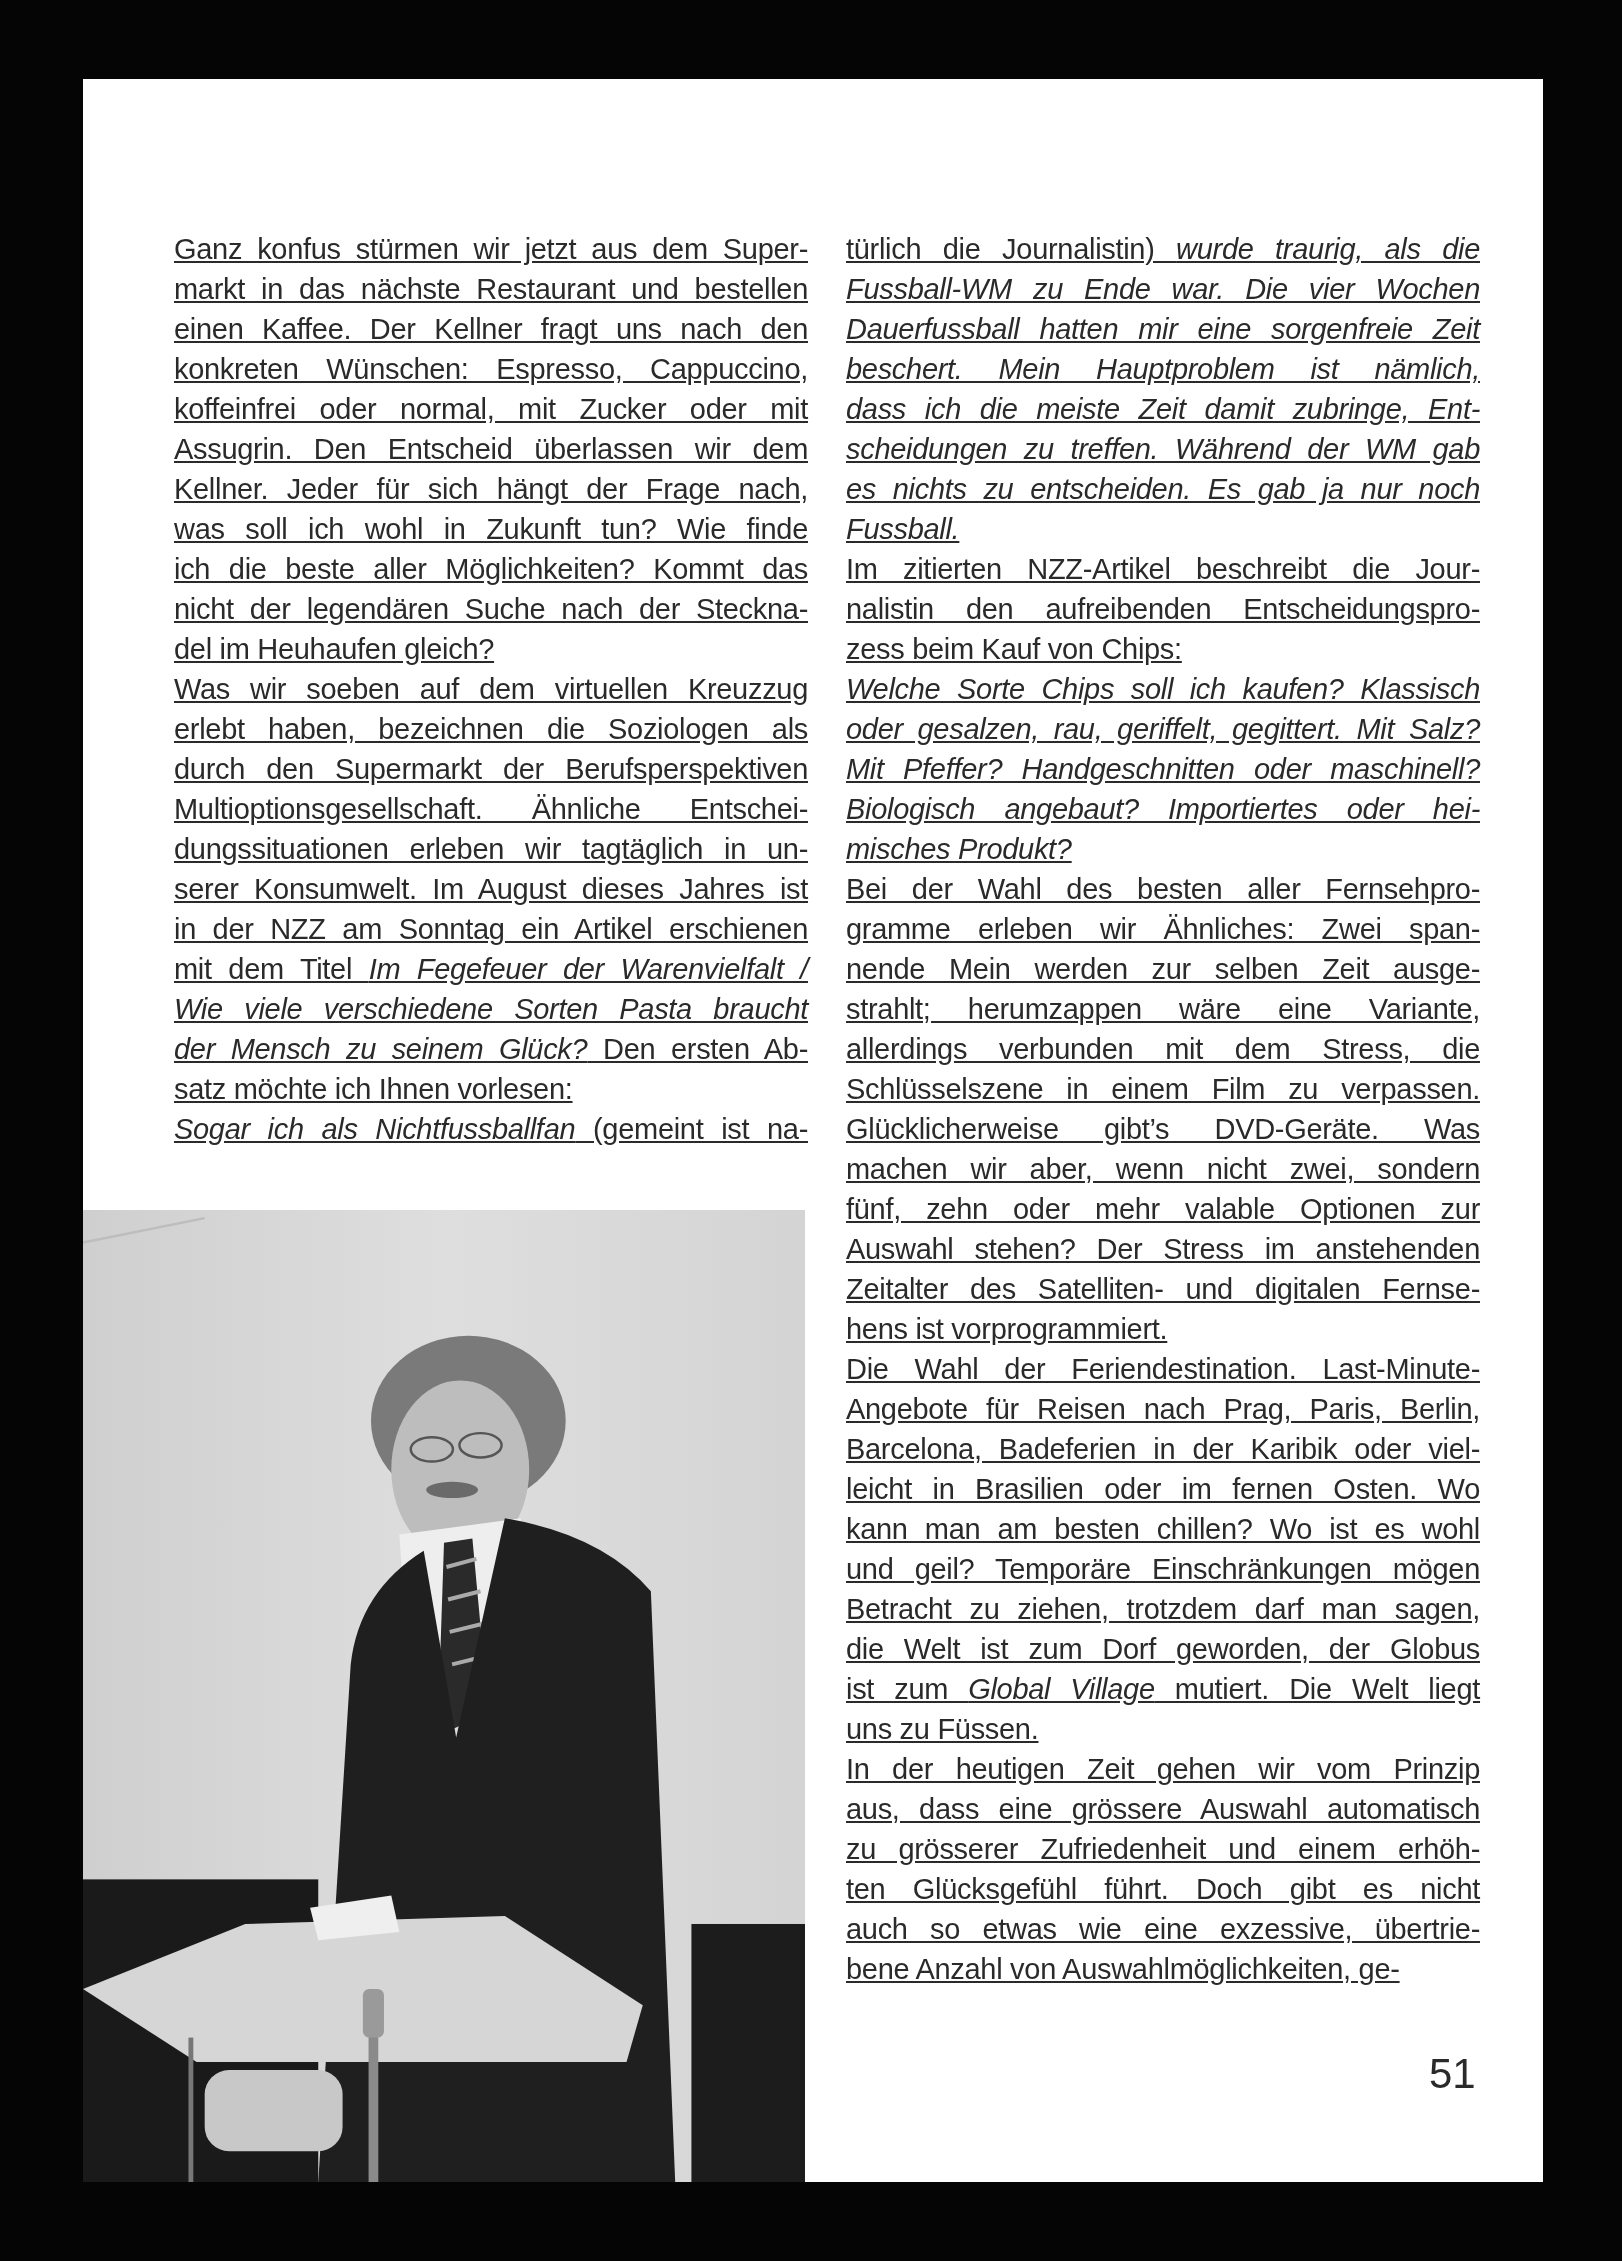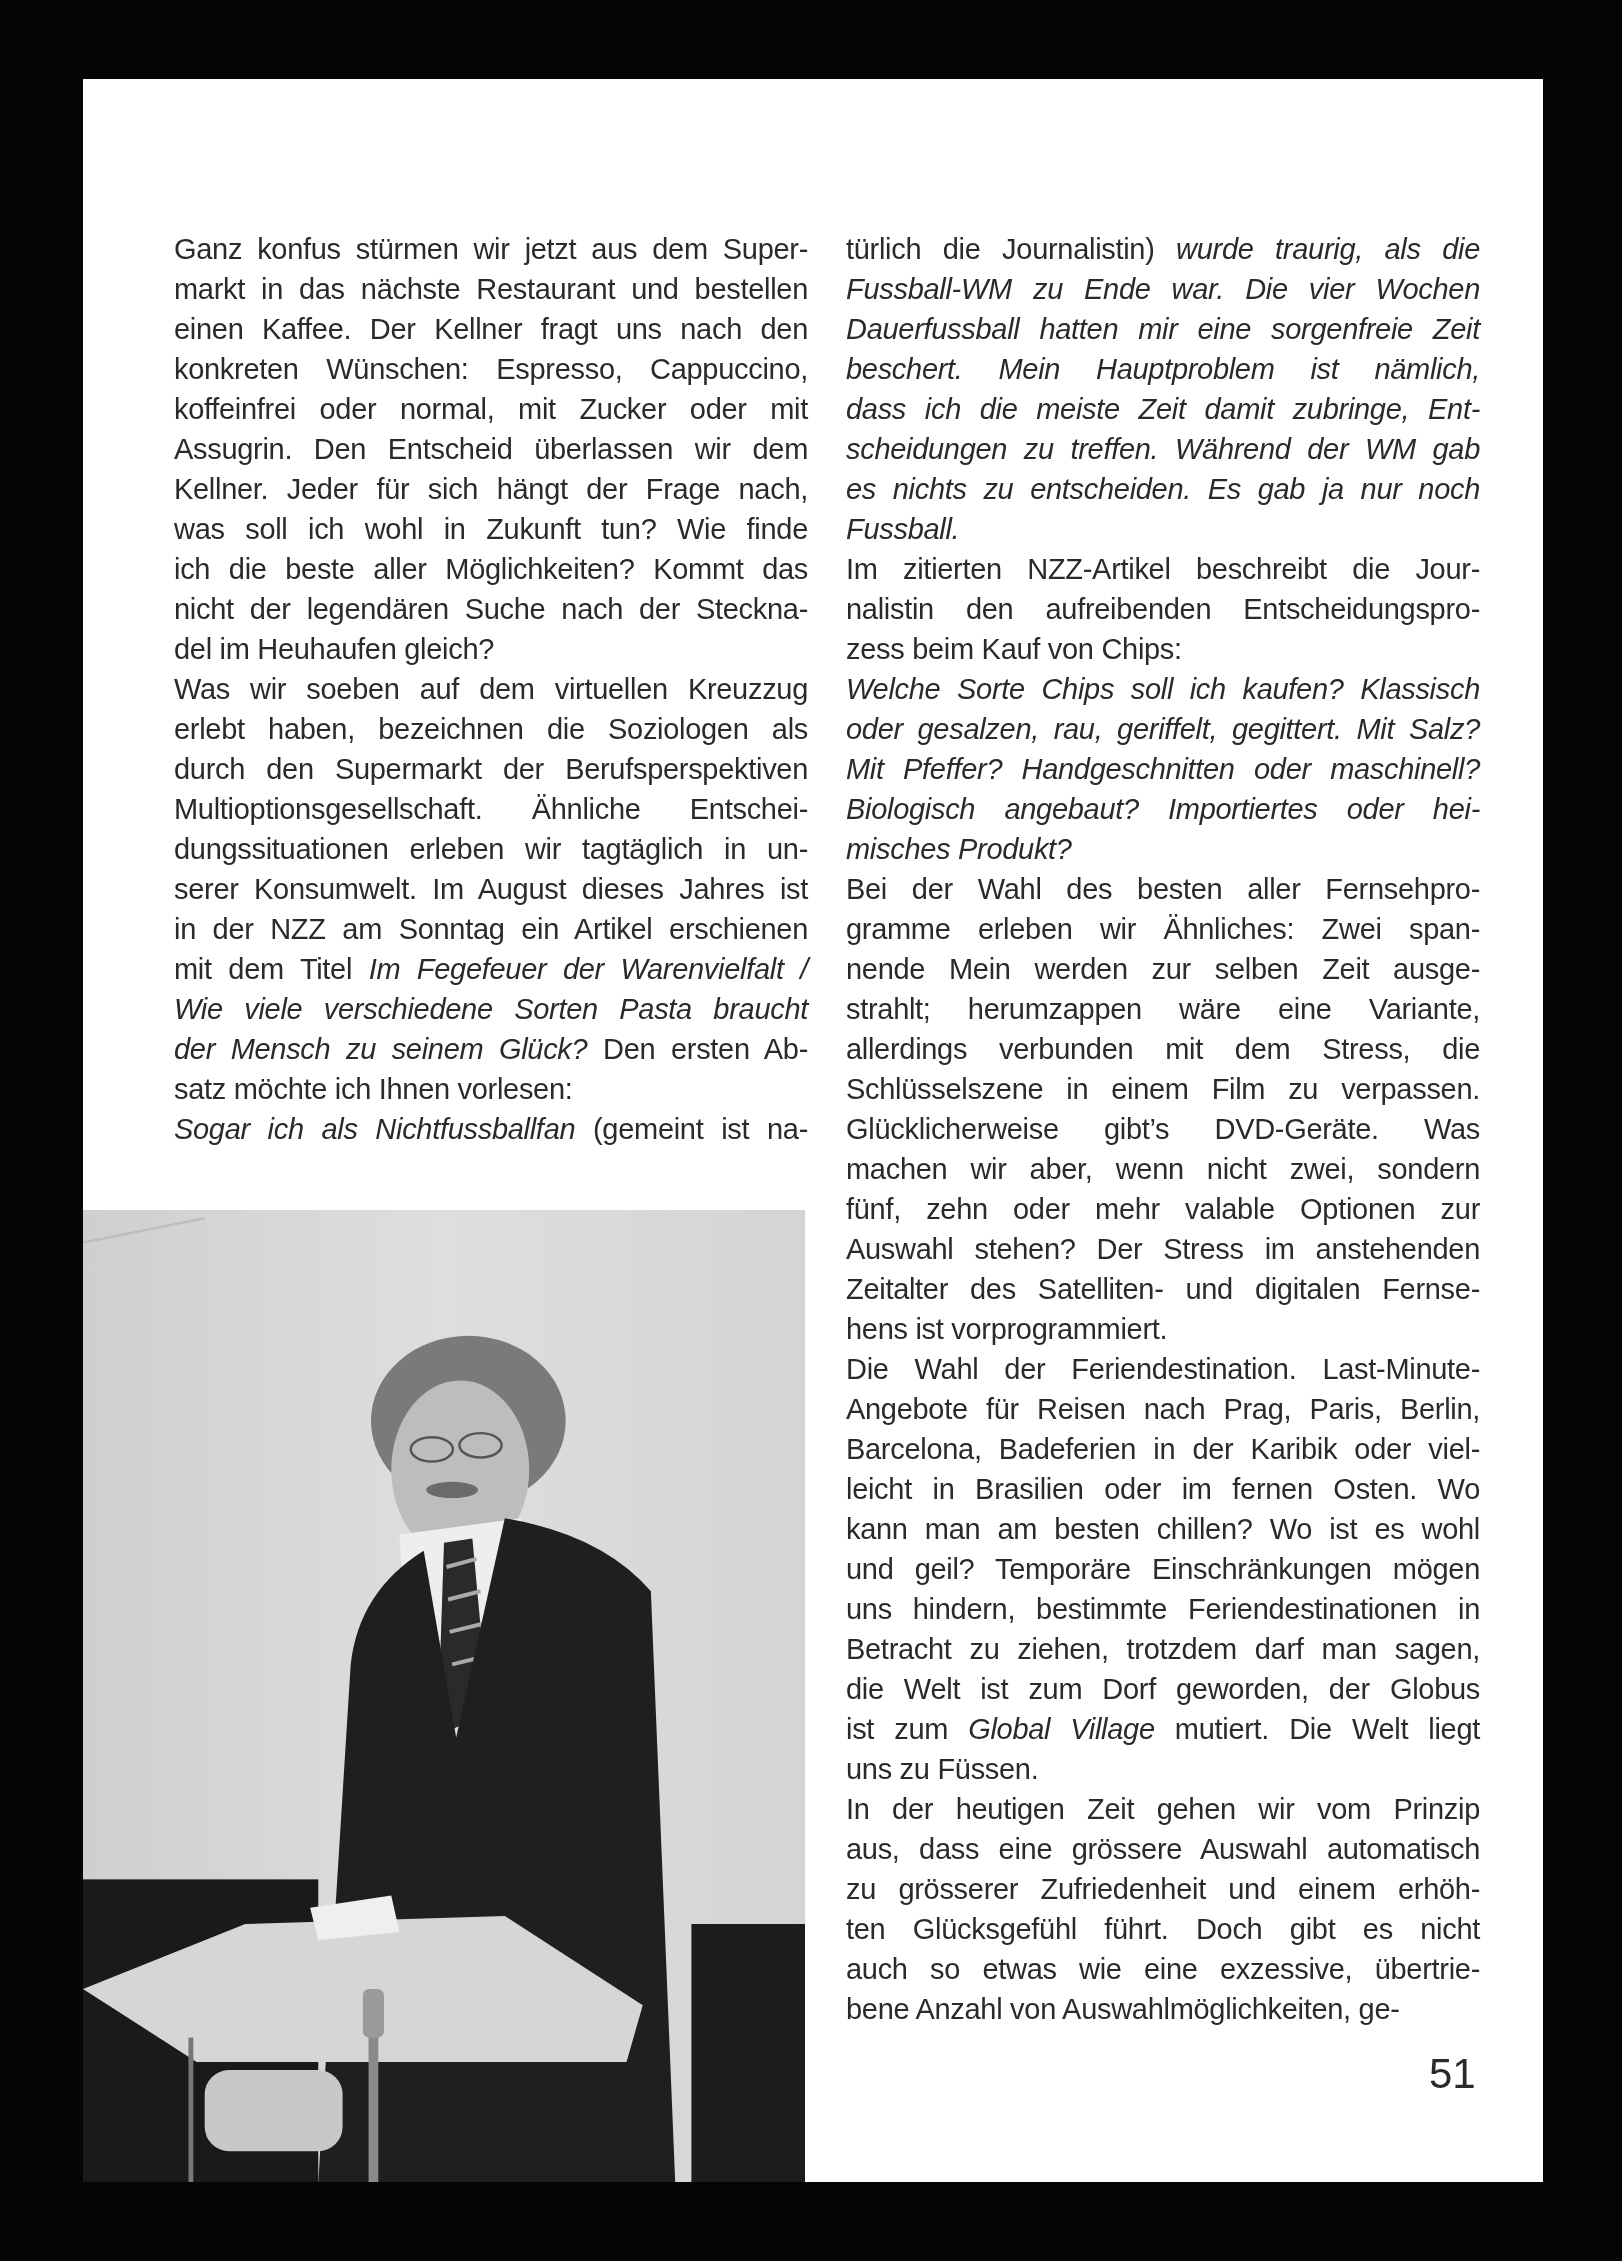--- a/index.html
+++ b/index.html
@@ -13,20 +13,21 @@
     position: absolute; left: 83px; top: 79px;
     width: 1460px; height: 2103px;
     background: #ffffff;
     overflow: hidden;
   }
   .col {
     position: absolute; top: 150px; width: 634px;
     color: #2a2a2a;
     font-size: 29px;
     letter-spacing: -0.3px;
+    text-decoration: underline;
   }
   .col.left { left: 91px; }
   .col.right { left: 763px; }
   .line {
     height: 40px; line-height: 40px;
     white-space: nowrap;
     text-align: justify; text-align-last: justify;
     transform-origin: left center;
   }
   .line.last { text-align-last: left; }
@@ -148,21 +149,20 @@
       <div class="line"><span>fünf, zehn oder mehr valable Optionen zur</span></div>
       <div class="line"><span>Auswahl stehen? Der Stress im anstehenden</span></div>
       <div class="line"><span>Zeitalter des Satelliten- und digitalen Fernse-</span></div>
       <div class="line last"><span>hens ist vorprogrammiert.</span></div>
       <div class="line"><span>Die Wahl der Feriendestination. Last-Minute-</span></div>
       <div class="line"><span>Angebote für Reisen nach Prag, Paris, Berlin,</span></div>
       <div class="line"><span>Barcelona, Badeferien in der Karibik oder viel-</span></div>
       <div class="line"><span>leicht in Brasilien oder im fernen Osten. Wo</span></div>
       <div class="line"><span>kann man am besten chillen? Wo ist es wohl</span></div>
       <div class="line"><span>und geil? Temporäre Einschränkungen mögen</span></div>
-      <div class="line"><span>uns hindern, bestimmte Feriendestinationen in</span></div>
       <div class="line"><span>Betracht zu ziehen, trotzdem darf man sagen,</span></div>
       <div class="line"><span>die Welt ist zum Dorf geworden, der Globus</span></div>
       <div class="line"><span>ist zum </span><i>Global Village</i><span> mutiert. Die Welt liegt</span></div>
       <div class="line last"><span>uns zu Füssen.</span></div>
       <div class="line"><span>In der heutigen Zeit gehen wir vom Prinzip</span></div>
       <div class="line"><span>aus, dass eine grössere Auswahl automatisch</span></div>
       <div class="line"><span>zu grösserer Zufriedenheit und einem erhöh-</span></div>
       <div class="line"><span>ten Glücksgefühl führt. Doch gibt es nicht</span></div>
       <div class="line"><span>auch so etwas wie eine exzessive, übertrie-</span></div>
       <div class="line last"><span>bene Anzahl von Auswahlmöglichkeiten, ge-</span></div>

